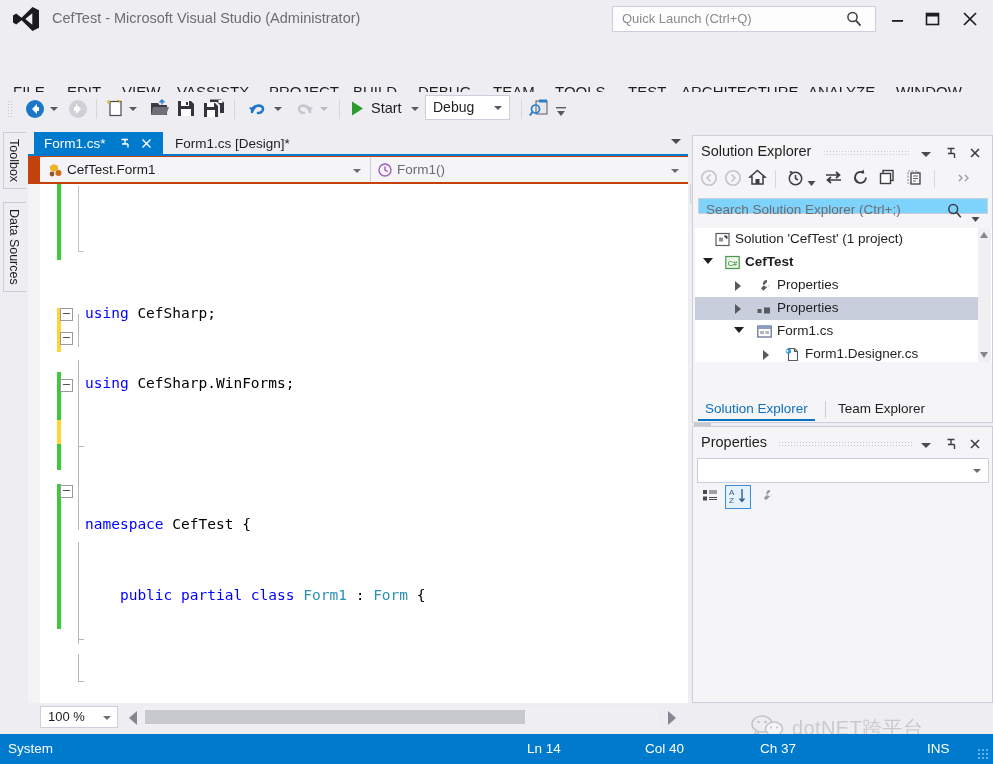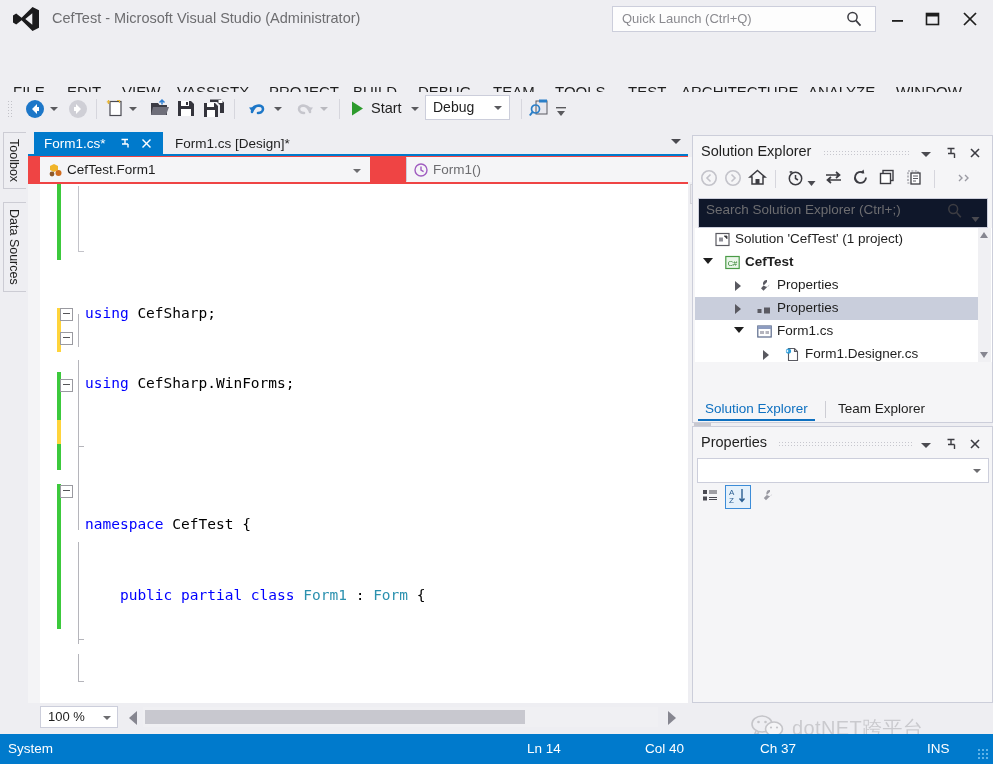--- a/index.html
+++ b/index.html
@@ -155,29 +155,29 @@
   }
   .tabstrip-caret {
     position: absolute; right: 7px; top: 9px; cursor: default;
     border-left: 5px solid transparent; border-right: 5px solid transparent;
     border-top: 5px solid #4a4a50;
   }
 
   
   .navbar {
     position: absolute; left: 0; top: 26px; width: 660px; height: 28px;
-    background: #ef4444; border-bottom: 1px solid #cccedb;
+    background: #c2410c; border-bottom: 1px solid #cccedb;
   }
   .navcombo {
     position: absolute; top: 1px; height: 25px;
     background: #f5f5f7; border: 1px solid transparent;
     box-sizing: border-box; cursor: default;
   }
   #nav-type { left: 12px; width: 330px; }
-  #nav-member { left: 342px; width: 318px; border-left: 1px solid #cccedb; margin-left: 36px; }
+  #nav-member { left: 342px; width: 318px; border-left: 1px solid #cccedb; }
   .navcombo .nlabel {
     position: absolute; left: 26px; top: 4px; font-size: 13.5px; color: #1e1e1e;
     white-space: nowrap;
   }
   #nav-member .nlabel { color: #6d6d70; }
   .navcombo .ncar {
     position: absolute; right: 8px; top: 11px;
     border-left: 4px solid transparent; border-right: 4px solid transparent;
     border-top: 4px solid #6d6d70;
   }
@@ -312,22 +312,22 @@
   }
   .panel-pin, .panel-x { position: absolute; top: 9px; cursor: default; }
   .sln-tools {
     position: absolute; left: 1px; top: 28px; width: 299px; height: 28px;
   }
   .sl-ico { position: absolute; cursor: default; }
   .sl-sep {
     position: absolute; top: 6px; width: 1px; height: 18px; background: #d6d6dd;
   }
   .sln-search {
-    position: absolute; left: 5px; top: 62px; width: 290px; height: 30px;
-    background: #0f172a; border: 1px solid #cccedb; box-sizing: border-box;
+    position: absolute; left: 5px; top: 62px; width: 290px; height: 16px;
+    background: #7dd3fc; border: 1px solid #cccedb; box-sizing: border-box;
   }
   .sln-search .sp {
     position: absolute; left: 7px; top: 3px; font-size: 13.5px; color: #6d6d70;
     white-space: nowrap;
   }
   .sln-tree {
     position: absolute; left: 2px; top: 92px; width: 297px; height: 134px;
     background: #ffffff; overflow: hidden;
   }
   .trow {

